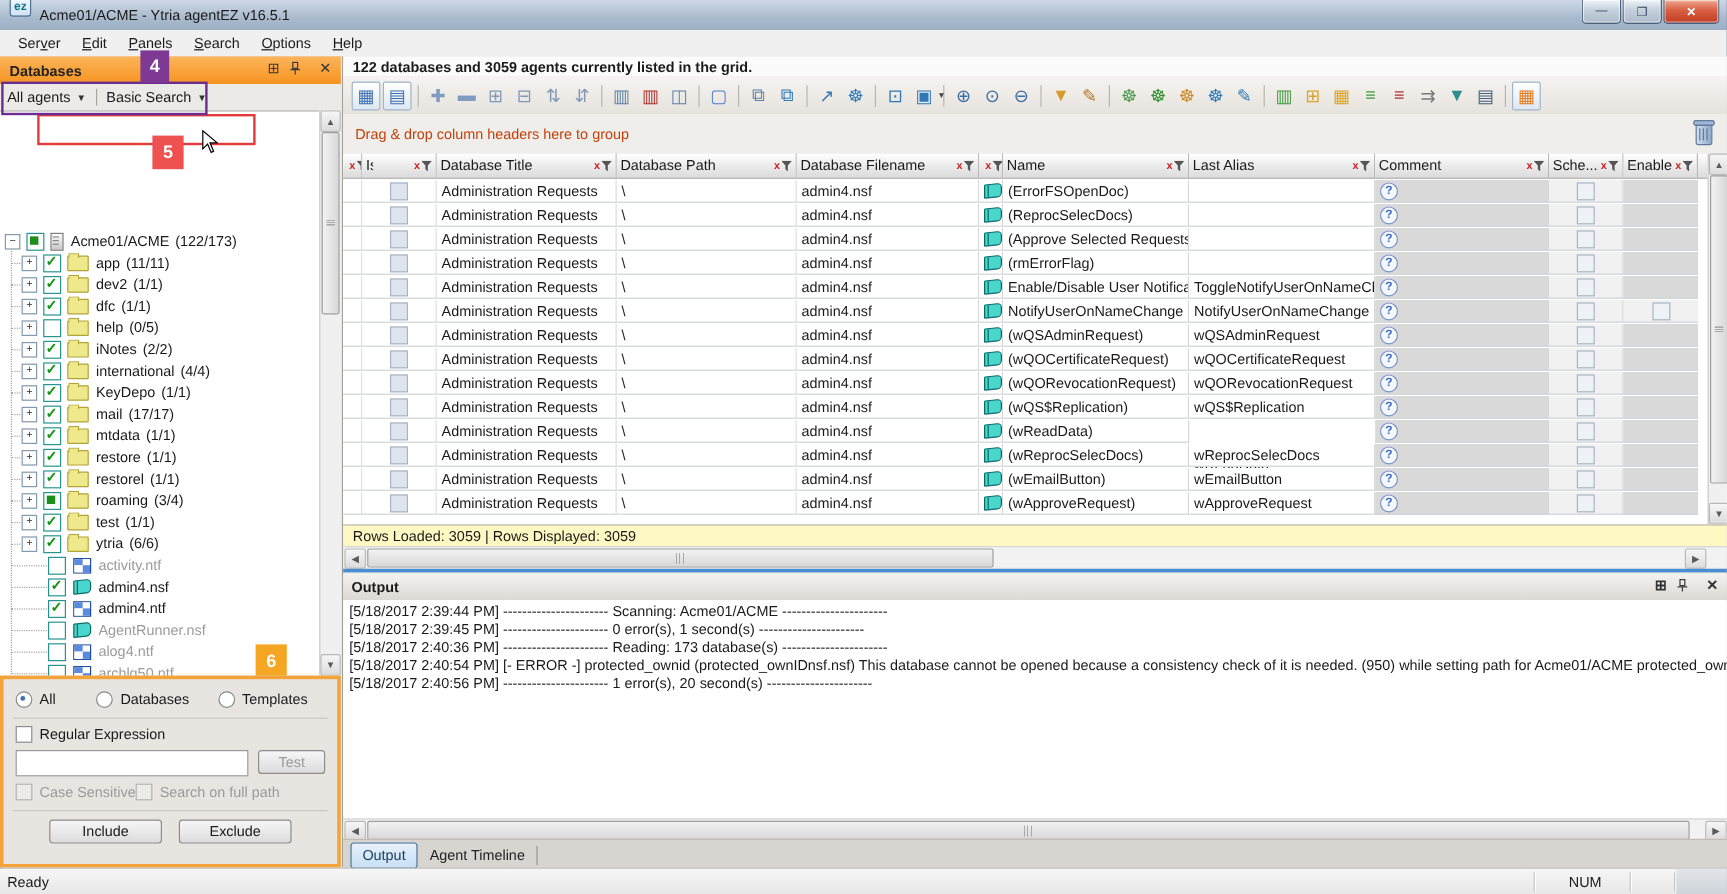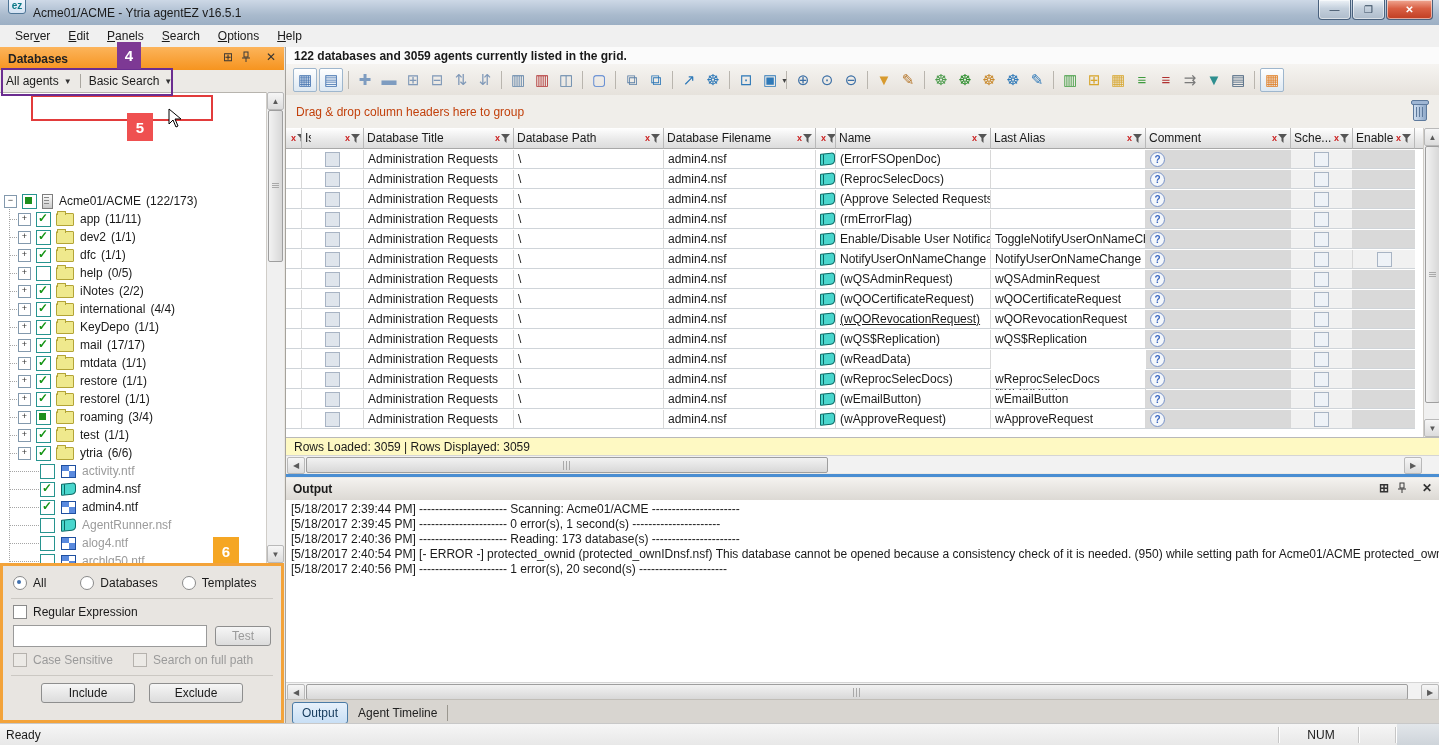--- a/index.html
+++ b/index.html
@@ -69,21 +69,21 @@
 
   
   .ann-rect{border:2px solid transparent;pointer-events:none}
   .badge{display:flex;align-items:center;justify-content:center;color:#fff;font-weight:bold;font-size:15px}
 
   
   .filter-panel{left:0;top:563px;width:284px;height:160px;background:#e8e5e1;border:3px solid #f3a33a;box-sizing:border-box;overflow:hidden}
   .fp-head{display:flex;align-items:center;justify-content:space-between;padding:3px 6px 2px 5px}
   .fp-title{font-weight:bold}
   .fp-chevrons{transform:rotate(90deg);font-size:12px;color:#444;font-weight:bold}
-  .fp-row{display:flex;align-items:center;margin:6px 10px 0 10px}
+  .fp-row{display:flex;align-items:flex-start;margin:6px 10px 0 10px}
   .radio{width:12px;height:12px;border:1px solid #8a8a8a;border-radius:50%;background:#fff;position:relative;flex:none}
   .radio.sel::after{content:"";position:absolute;left:3px;top:3px;width:4px;height:4px;border-radius:50%;background:#3f6fae}
   .cb{width:12px;height:12px;border:1px solid #8a8a8a;background:#fff;flex:none}
   .cb.dis{border-color:#b5b2ad;background:#eceae6}
   .fp-lab{margin-left:6px}
   .fp-hr{height:1px;background:#cbc8c3;margin:8px 8px 0 8px}
   .fp-input{width:200px;height:18px;border:1px solid #9a9a9a;background:#fff;margin-right:8px}
   .btn{background:linear-gradient(#f6f6f6,#dcdcdc);border:1px solid #8e8e8e;border-radius:3px;
        padding:2px 10px;text-align:center;font-size:12px}
   .btn.dis{color:#9a9a9a}
@@ -411,21 +411,21 @@
   <div class="fp-row">
     <span class="cb"></span>
     <span class="fp-lab">Regular Expression</span>
   </div>
   <div class="fp-row">
     <input class="fp-input" value="" style="">
     <span class="btn dis" style="width:36px">Test</span>
   </div>
   <div class="fp-row">
     <span class="cb dis"></span>
-    <span class="fp-lab gray-lab" style="margin-right:20px">Case Sensitive</span>
+    <span class="fp-lab gray-lab" style="">Case Sensitive</span>
     <span class="cb dis"></span>
     <span class="fp-lab gray-lab" style="white-space:nowrap">Search on full path</span>
   </div>
   <div class="fp-hr"></div>
   <div class="fp-row" style="justify-content:center;gap:14px;margin-top:7px">
     <span class="btn" style="width:72px">Include</span>
     <span class="btn" style="width:72px">Exclude</span>
   </div>
 </div>
 
@@ -841,21 +841,21 @@
         <div class="gcell" style="width: 16px;"></div>
         <div class="gcell" style="width: 62px;">
           <span class="gchk"></span>
         </div>
         <div class="gcell" style="width: 150px;">Administration Requests</div>
         <div class="gcell" style="width: 150px;">\</div>
         <div class="gcell" style="width: 152px;">admin4.nsf</div>
         <div class="gcell" style="width: 20px;">
           <span class="book-ic"></span>
         </div>
-        <div class="gcell" style="width: 155px; text-decoration: underline;">(wQORevocationRequest)</div>
+        <div class="gcell" style="width: 155px;">(wQORevocationRequest)</div>
         <div class="gcell" style="width: 155px;">wQORevocationRequest</div>
         <div class="gcell graybg" style="width: 145px;">
           <span class="qmark">?</span>
         </div>
         <div class="gcell schebg" style="width: 62px;">
           <span class="gchk lite"></span>
         </div>
         <div class="gcell graybg" style="width: 62px; border-right: none;"></div>
       </div>
       <div class="grow" style="top: 202px;">

